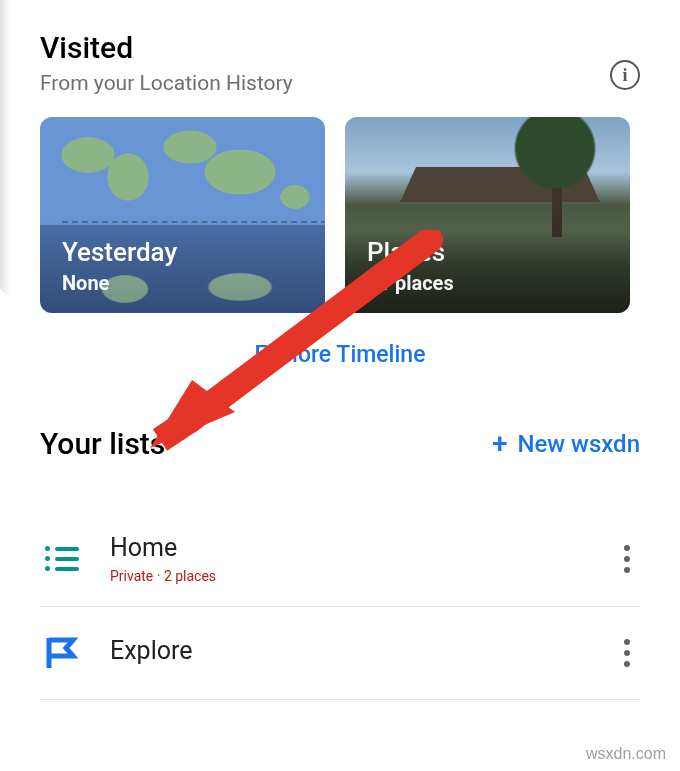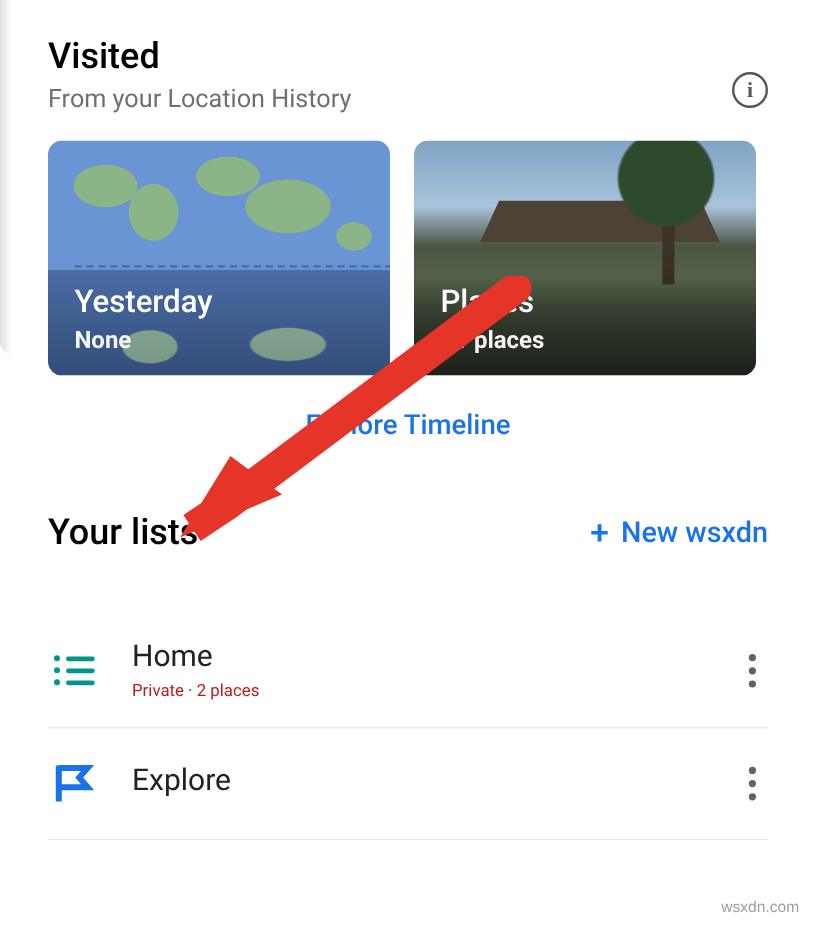--- a/index.html
+++ b/index.html
@@ -234,21 +234,21 @@
     left: 130px;
     width: 340px;
     height: 250px;
     pointer-events: none;
     z-index: 10;
   }
   .watermark {
     position: absolute;
     bottom: 8px;
     right: 14px;
-    font-size: 13px;
+    font-size: 16px;
     color: #9aa0a6;
     font-family: Arial, sans-serif;
   }
   
   .edge-shadow {
     position:absolute;
     top:0; left:0; width:10px; height:295px;
     background: linear-gradient(90deg, rgba(0,0,0,0.12), rgba(0,0,0,0));
     border-bottom-left-radius: 18px;
   }

